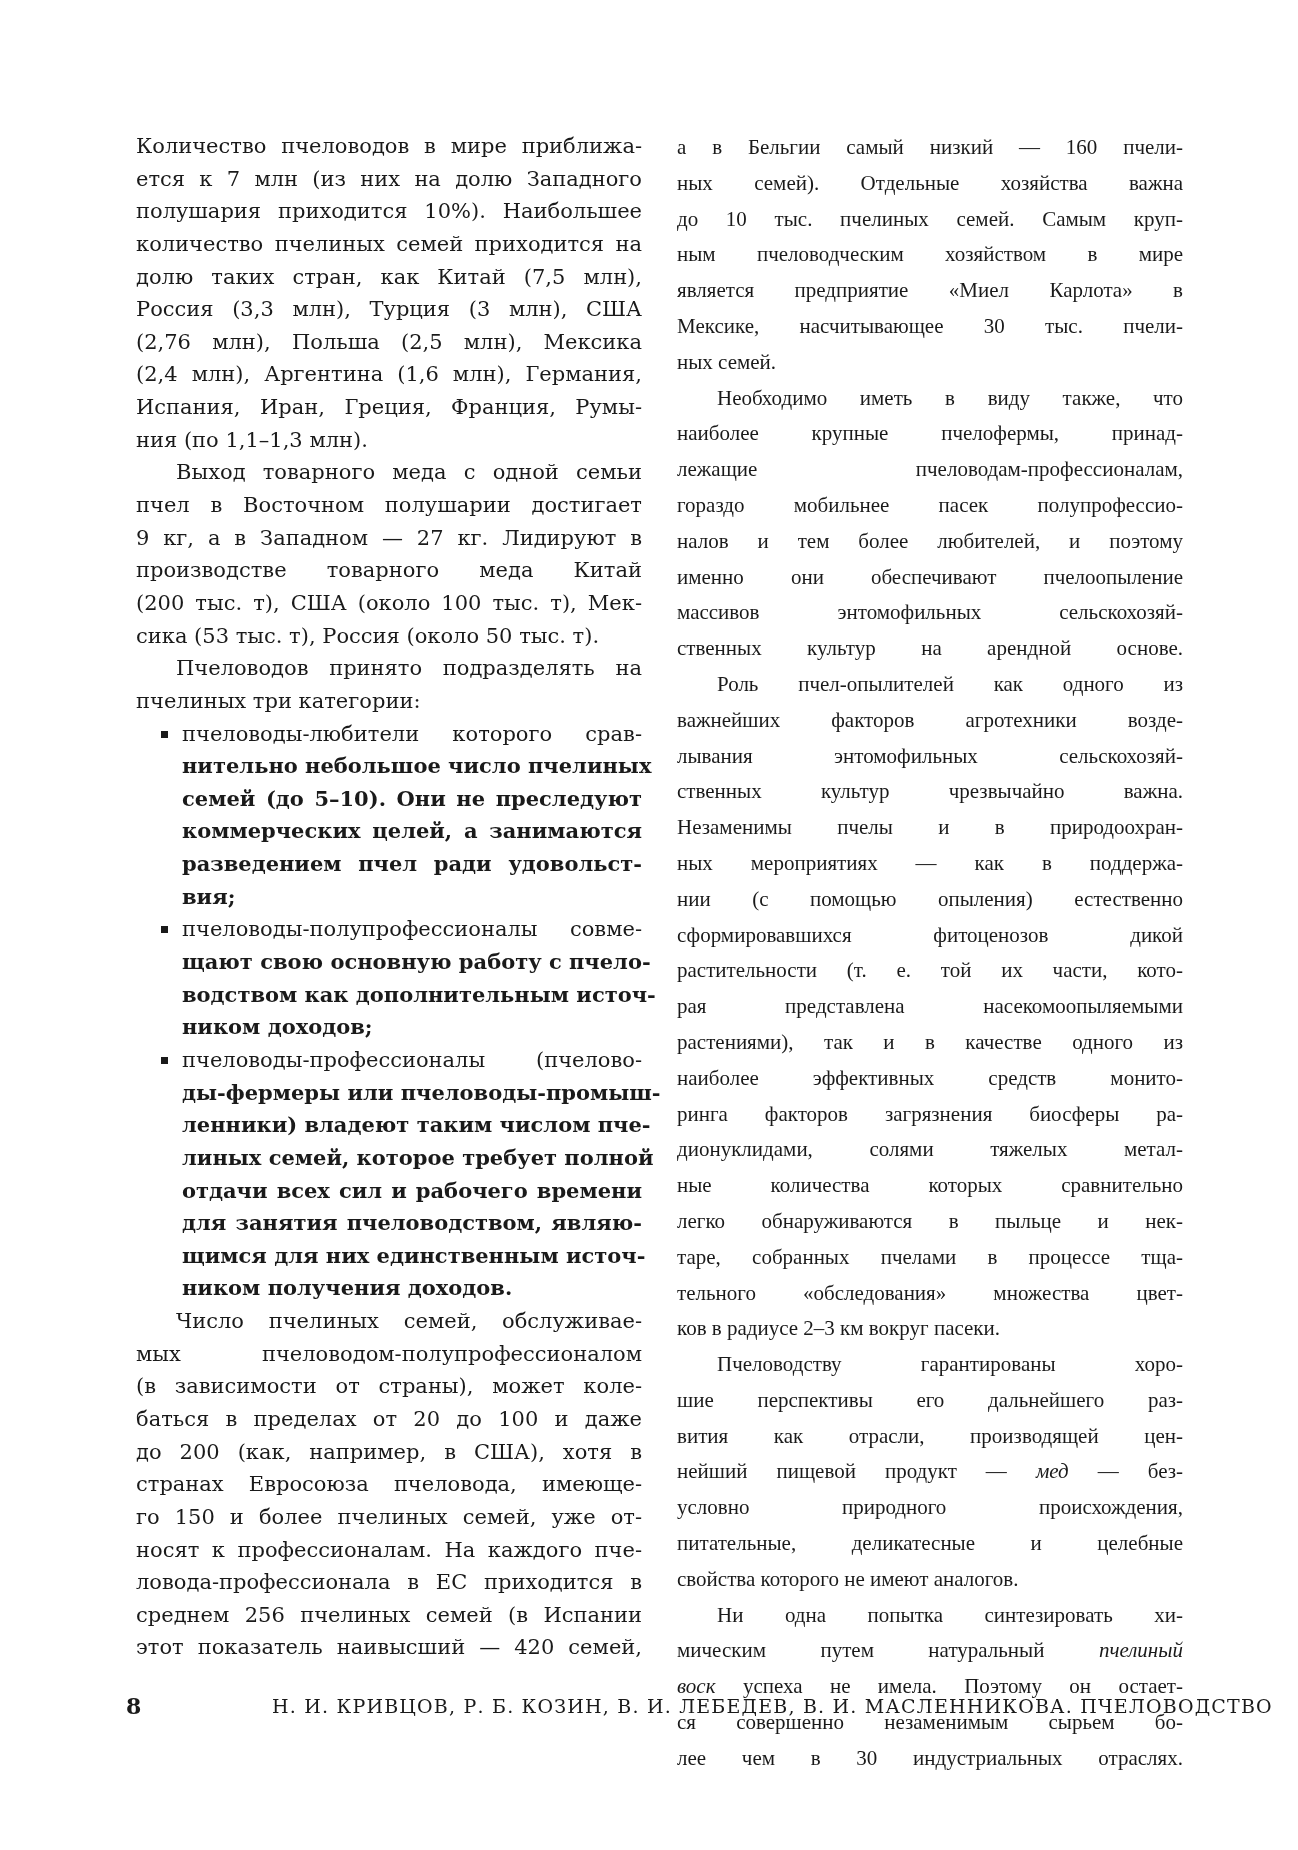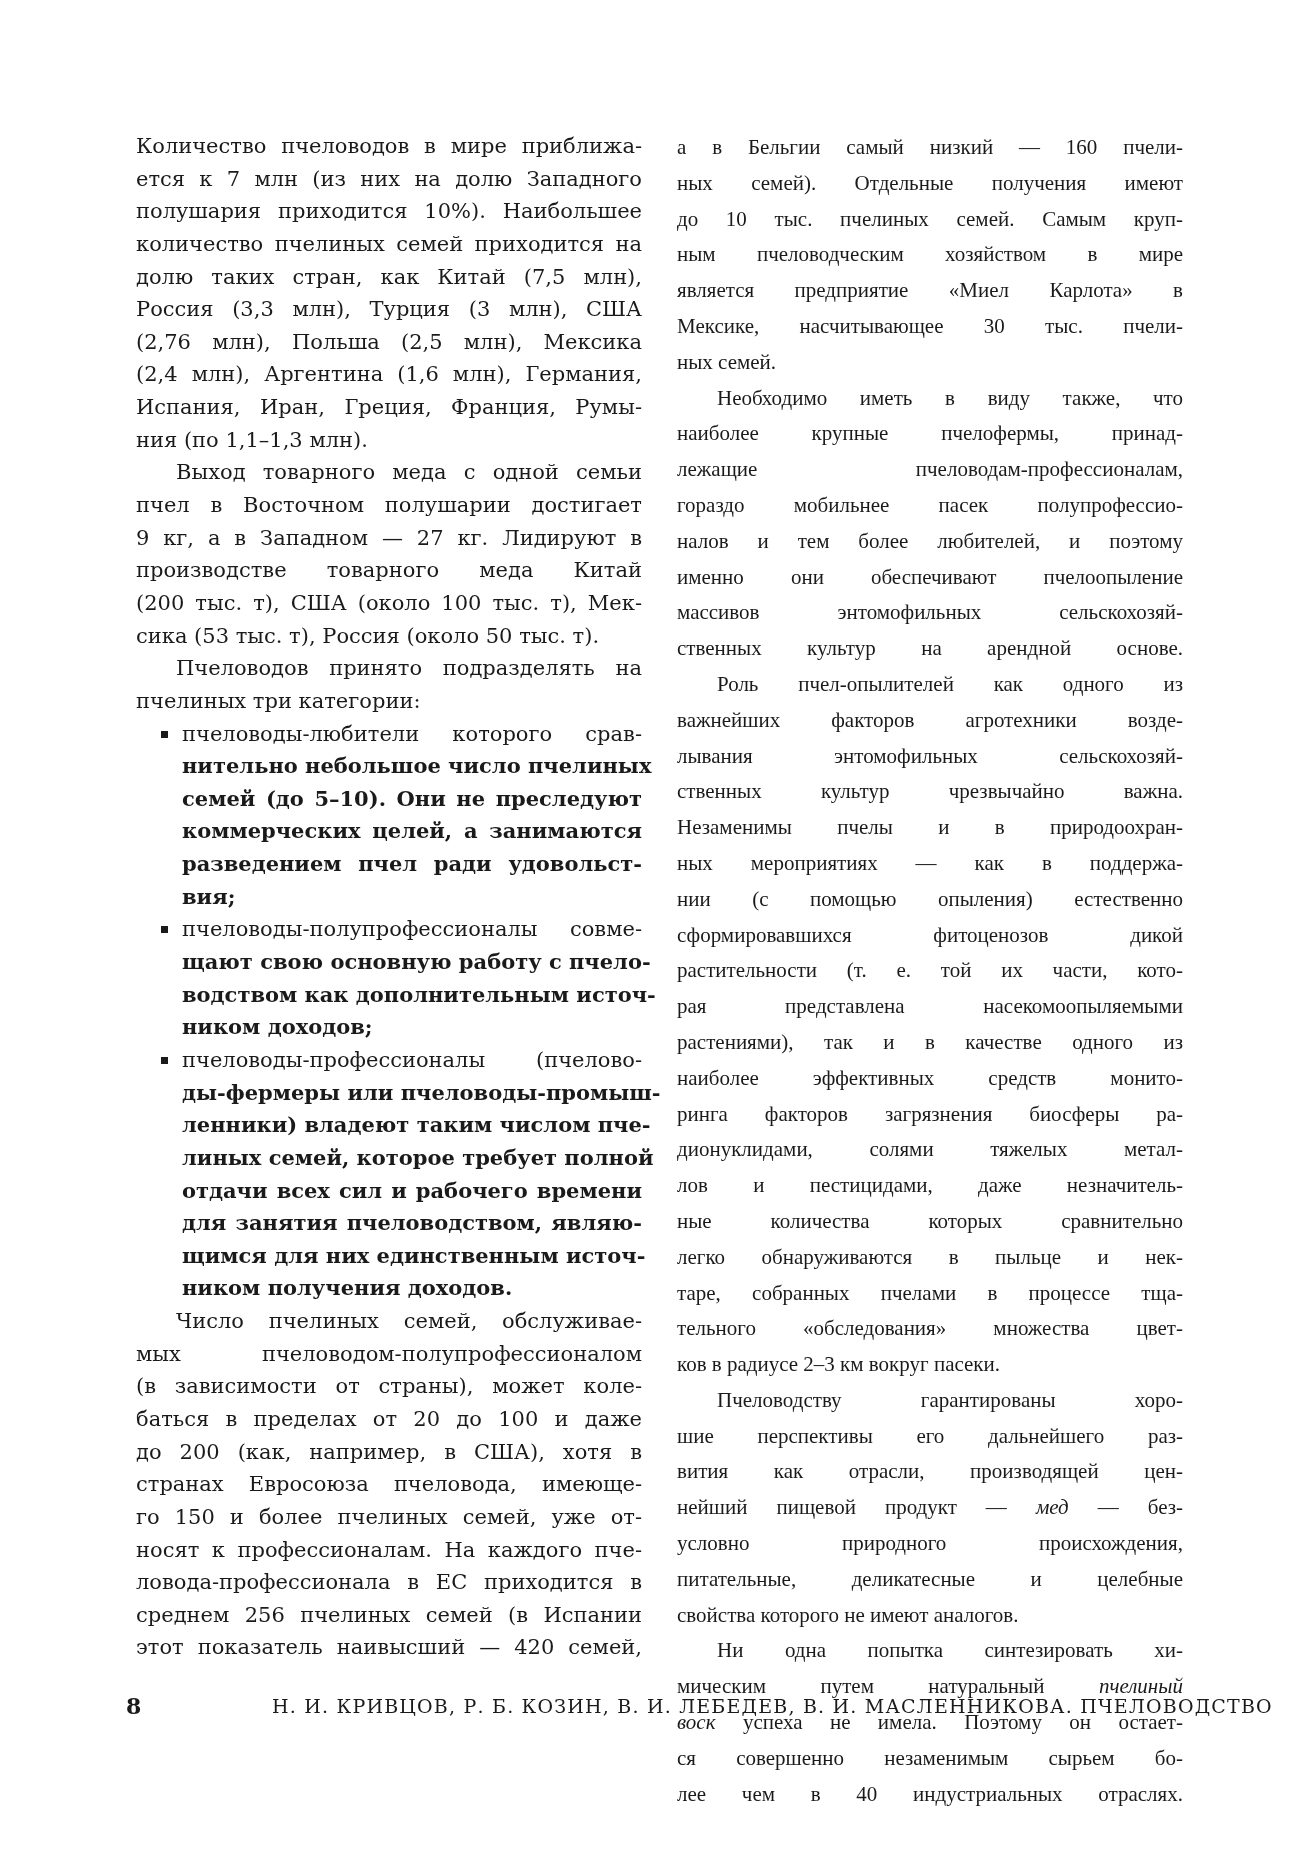--- a/index.html
+++ b/index.html
@@ -67,21 +67,21 @@
     <span class="ln "><span>до 200 (как, например, в США), хотя в</span></span>
     <span class="ln "><span>странах Евросоюза пчеловода, имеюще-</span></span>
     <span class="ln "><span>го 150 и более пчелиных семей, уже от-</span></span>
     <span class="ln "><span>носят к профессионалам. На каждого пче-</span></span>
     <span class="ln "><span>ловода-профессионала в ЕС приходится в</span></span>
     <span class="ln "><span>среднем 256 пчелиных семей (в Испании</span></span>
     <span class="ln "><span>этот показатель наивысший — 420 семей,</span></span>
   </div>
 <div class="col right" id="right-col">
     <span class="ln "><span>а в Бельгии самый низкий — 160 пчели-</span></span>
-    <span class="ln "><span>ных семей). Отдельные получения имеют</span></span>
+    <span class="ln "><span>ных семей). Отдельные хозяйства важна</span></span>
     <span class="ln "><span>до 10 тыс. пчелиных семей. Самым круп-</span></span>
     <span class="ln "><span>ным пчеловодческим хозяйством в мире</span></span>
     <span class="ln "><span>является предприятие «Миел Карлота» в</span></span>
     <span class="ln "><span>Мексике, насчитывающее 30 тыс. пчели-</span></span>
     <span class="ln last"><span>ных семей.</span></span>
     <span class="ln indent"><span>Необходимо иметь в виду также, что</span></span>
     <span class="ln "><span>наиболее крупные пчелофермы, принад-</span></span>
     <span class="ln "><span>лежащие пчеловодам-профессионалам,</span></span>
     <span class="ln "><span>гораздо мобильнее пасек полупрофессио-</span></span>
     <span class="ln "><span>налов и тем более любителей, и поэтому</span></span>
@@ -95,36 +95,35 @@
     <span class="ln "><span>Незаменимы пчелы и в природоохран-</span></span>
     <span class="ln "><span>ных мероприятиях — как в поддержа-</span></span>
     <span class="ln "><span>нии (с помощью опыления) естественно</span></span>
     <span class="ln "><span>сформировавшихся фитоценозов дикой</span></span>
     <span class="ln "><span>растительности (т. е. той их части, кото-</span></span>
     <span class="ln "><span>рая представлена насекомоопыляемыми</span></span>
     <span class="ln "><span>растениями), так и в качестве одного из</span></span>
     <span class="ln "><span>наиболее эффективных средств монито-</span></span>
     <span class="ln "><span>ринга факторов загрязнения биосферы ра-</span></span>
     <span class="ln "><span>дионуклидами, солями тяжелых метал-</span></span>
-    <span class="ln "><span>лов и пестицидами, даже незначитель-</span></span>
     <span class="ln "><span>ные количества которых сравнительно</span></span>
     <span class="ln "><span>легко обнаруживаются в пыльце и нек-</span></span>
     <span class="ln "><span>таре, собранных пчелами в процессе тща-</span></span>
     <span class="ln "><span>тельного «обследования» множества цвет-</span></span>
     <span class="ln last"><span>ков в радиусе 2–3 км вокруг пасеки.</span></span>
     <span class="ln indent"><span>Пчеловодству гарантированы хоро-</span></span>
     <span class="ln "><span>шие перспективы его дальнейшего раз-</span></span>
     <span class="ln "><span>вития как отрасли, производящей цен-</span></span>
     <span class="ln "><span>нейший пищевой продукт — <i>мед</i> — без-</span></span>
     <span class="ln "><span>условно природного происхождения,</span></span>
     <span class="ln "><span>питательные, деликатесные и целебные</span></span>
     <span class="ln last"><span>свойства которого не имеют аналогов.</span></span>
     <span class="ln indent"><span>Ни одна попытка синтезировать хи-</span></span>
     <span class="ln "><span>мическим путем натуральный <i>пчелиный</i></span></span>
     <span class="ln "><span><i>воск</i> успеха не имела. Поэтому он остает-</span></span>
     <span class="ln "><span>ся совершенно незаменимым сырьем бо-</span></span>
-    <span class="ln "><span>лее чем в 40 индустриальных отраслях.</span></span>
+    <span class="ln "><span>лее чем в 30 индустриальных отраслях.</span></span>
   </div>
 
 <div class="footer">
   <span class="pagenum">8</span>
   <span class="running">Н. И. КРИВЦОВ, Р. Б. КОЗИН, В. И. ЛЕБЕДЕВ, В. И. МАСЛЕННИКОВА. ПЧЕЛОВОДСТВО</span>
 </div>
 
 </body></html>

